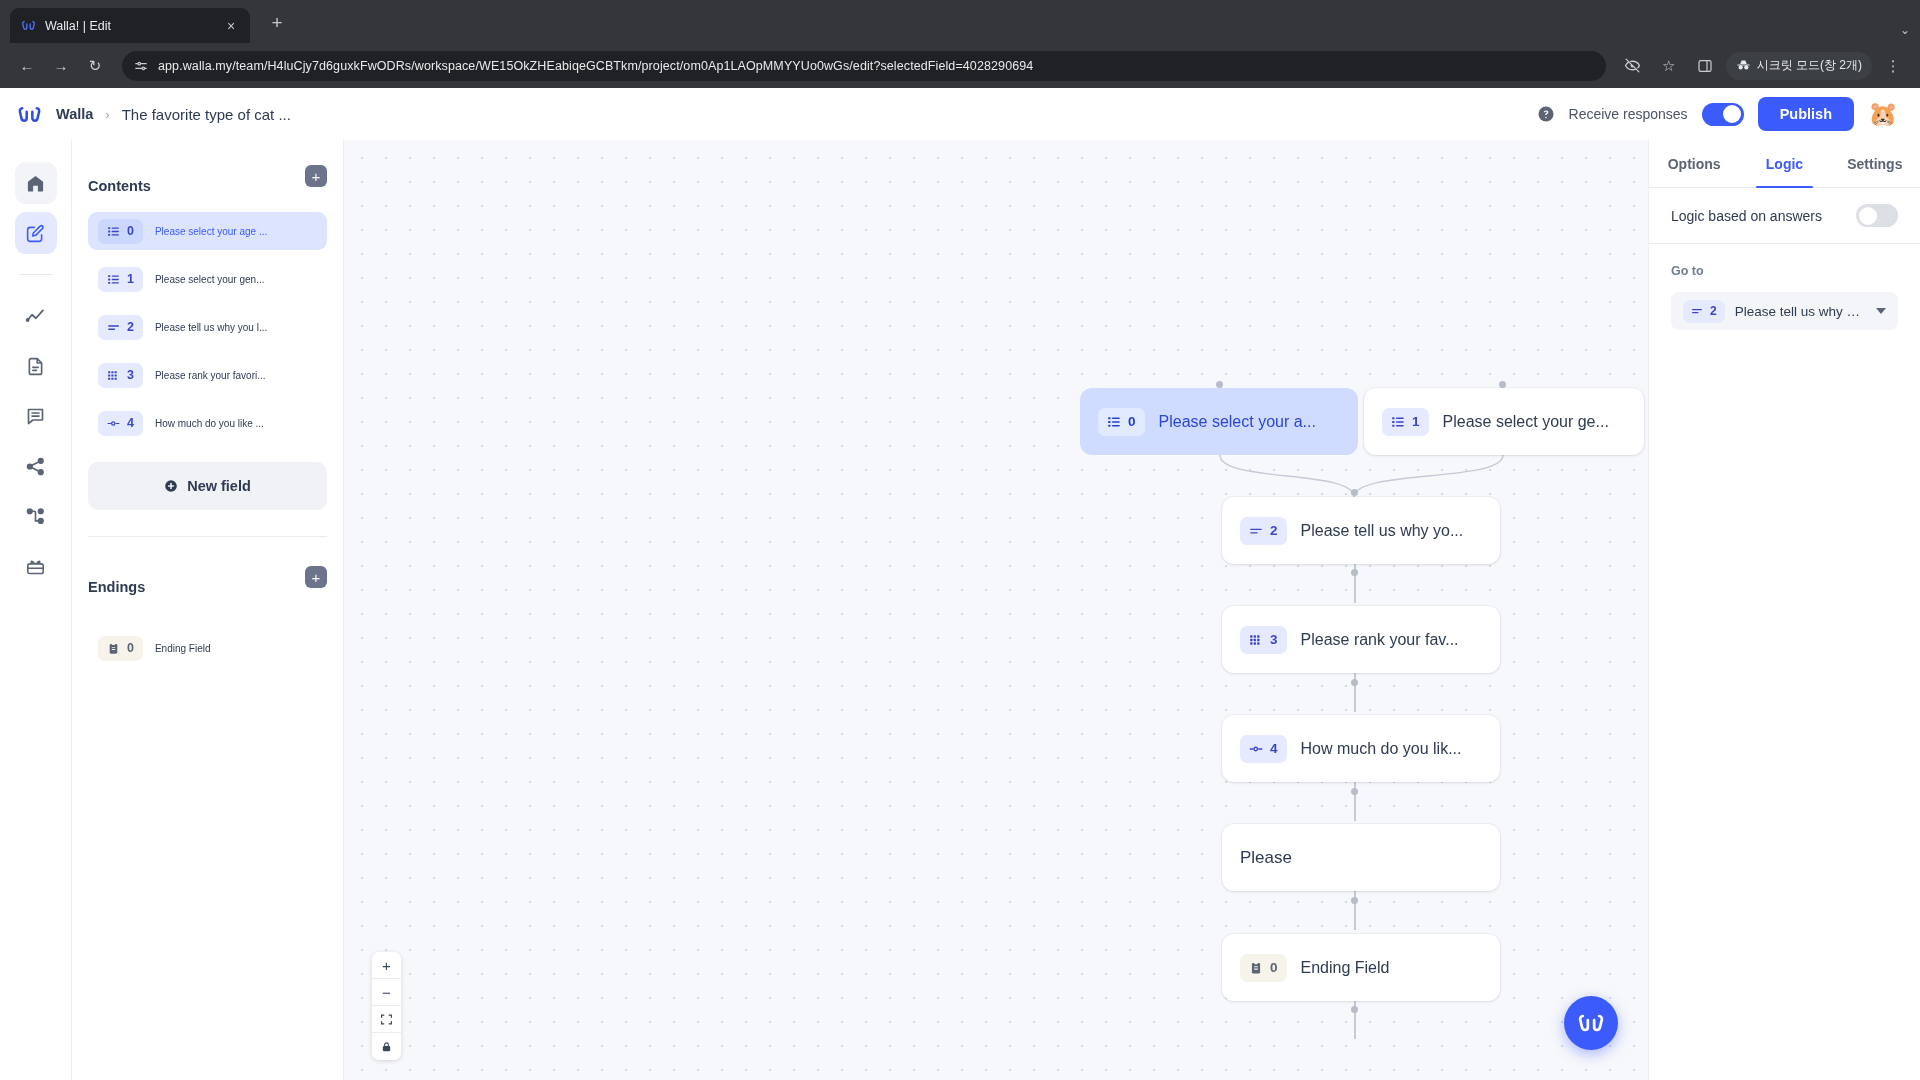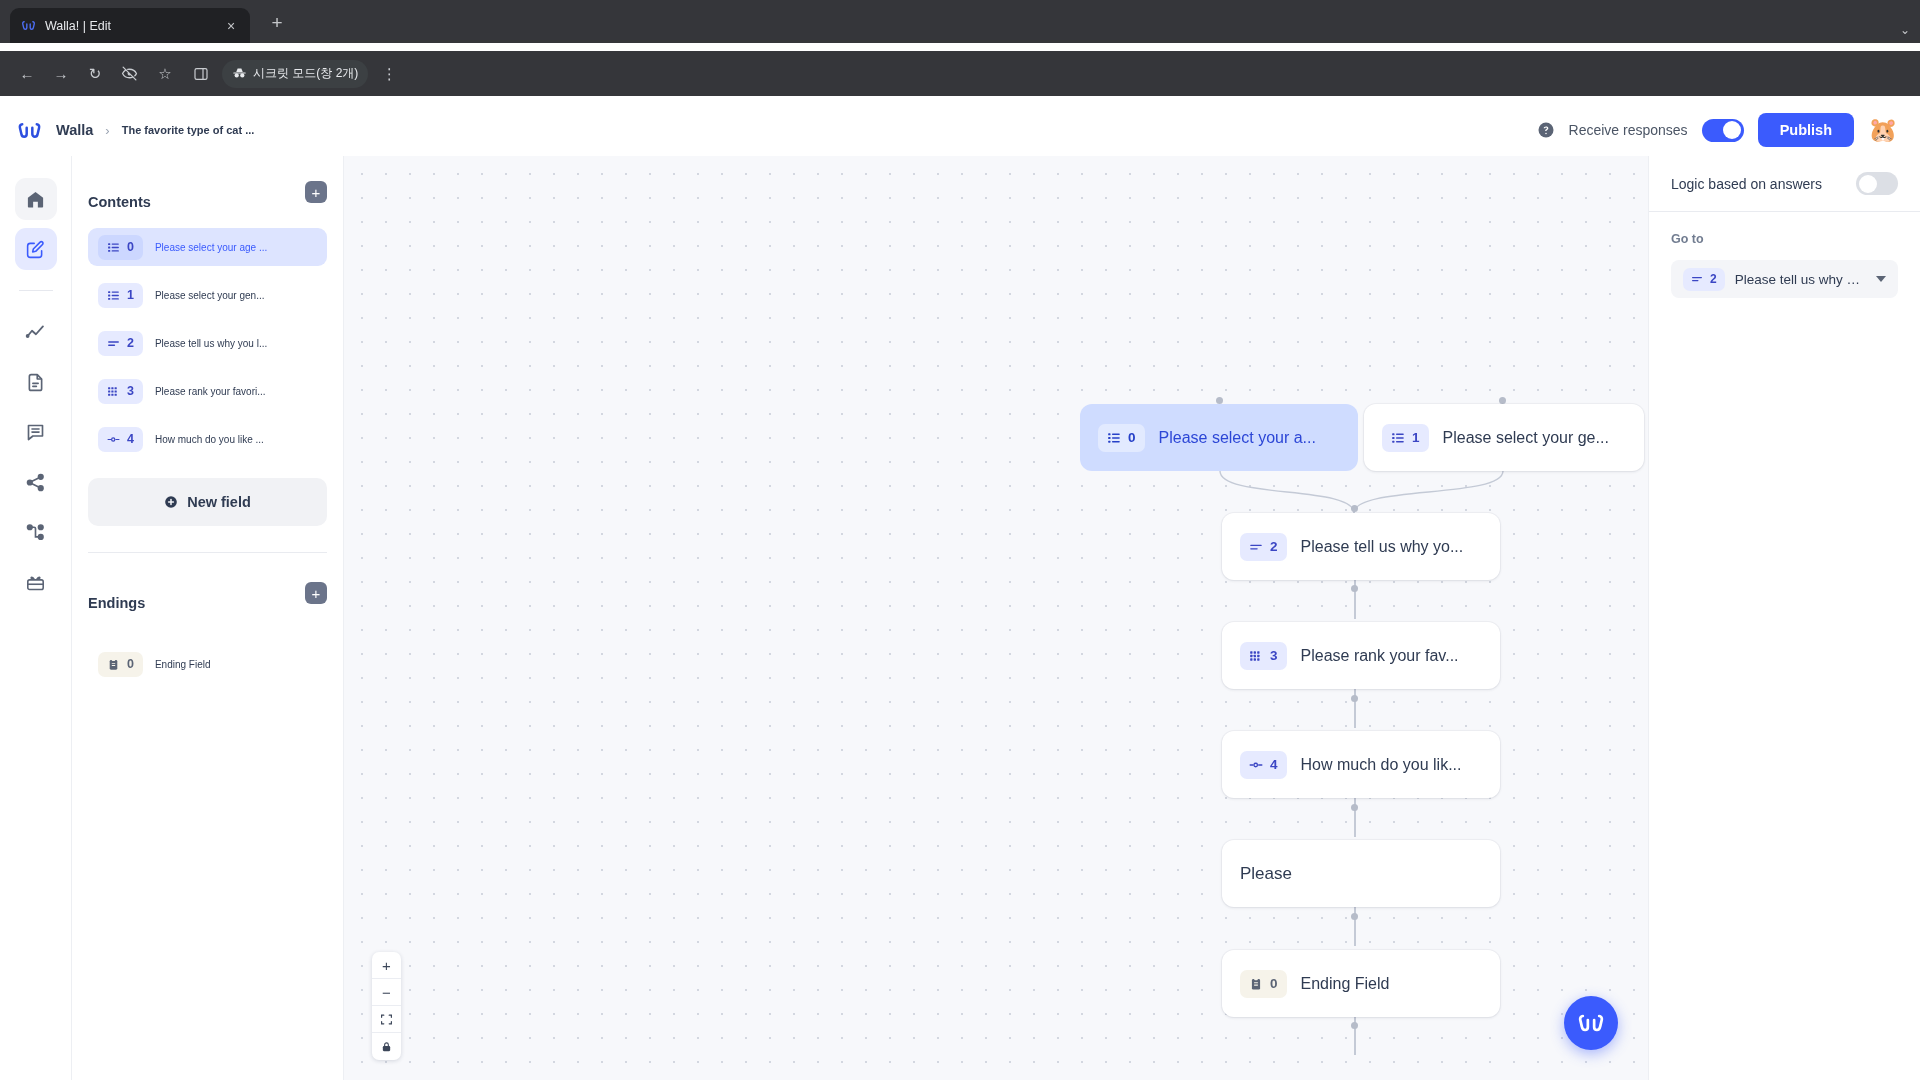--- a/index.html
+++ b/index.html
@@ -4,21 +4,21 @@
 <style>
   * { box-sizing: border-box; margin: 0; padding: 0; }
   html, body {
     width: 1920px; height: 1080px;
     font-family: "Liberation Sans", sans-serif;
     background: #ffffff;
     overflow: hidden;
   }
 
   
-  .browser { width: 1920px; height: 1080px; display: flex; flex-direction: column; gap: 8px; }
+  .browser { width: 1920px; height: 1080px; display: flex; flex-direction: column; }
 
   .tabstrip {
     height: 43px; background: #35363a; display: flex; align-items: flex-end;
     padding-left: 10px; position: relative; flex: 0 0 43px;
   }
   .tab {
     height: 35px; width: 240px; background: #202124; border-radius: 9px 9px 0 0;
     display: flex; align-items: center; padding: 0 10px; gap: 9px; position: relative;
   }
   .tab-favicon { width: 16px; height: 16px; display:flex; align-items:center; justify-content:center; }
@@ -55,21 +55,21 @@
   
   .app { flex: 1; display: flex; flex-direction: column; background: #fff; min-height: 0; }
 
   .appheader {
     height: 52px; flex: 0 0 52px; display: flex; align-items: center;
     padding: 0 22px 0 16px; background: #fff; gap: 0; justify-content: center;
   }
   .brandmark { width: 26px; height: 26px; display:flex; align-items:center; justify-content:center; margin-right: 14px;}
   .crumb { font-size: 14.5px; color: #2f3b52; font-weight: 600; }
   .crumb-sep { color: #9aa3b2; font-size: 13px; margin: 0 12px; }
-  .crumb-cur { font-size: 11px; color: #2f3b52; font-weight: 700; }
+  .crumb-cur { font-size: 15px; color: #2f3b52; font-weight: 400; }
   .appheader-right { margin-left: auto; display: flex; align-items: center; gap: 14px; }
   .help-icon { width: 18px; height: 18px; color: #5b6475; display:flex; }
   .recv-label { font-size: 14px; color: #4b5565; font-weight: 500; }
   .toggle {
     width: 42px; height: 23px; border-radius: 12px; background: #3b5bfd; position: relative;
   }
   .toggle .knob {
     position: absolute; top: 2.5px; right: 2.5px; width: 18px; height: 18px;
     border-radius: 50%; background: #fff;
   }
@@ -221,20 +221,31 @@
       <span class="tab-close">×</span>
     </div>
     <span class="newtab">+</span>
     <span class="tabstrip-right">⌄</span>
   </div>
 
   <div class="toolbar">
     <span class="tb-icon">←</span>
     <span class="tb-icon">→</span>
     <span class="tb-icon">↻</span>
+    <div class="omnibox">
+      <span>
+        <svg width="14" height="14" viewBox="0 0 24 24" fill="none" stroke="#c9ccd0" stroke-width="2" stroke-linecap="round">
+          <line x1="3" y1="8" x2="21" y2="8"></line>
+            <line x1="3" y1="16" x2="21" y2="16"></line>
+          <circle cx="9" cy="8" r="2.2" fill="#35363a"></circle>
+            <circle cx="16" cy="16" r="2.2" fill="#35363a"></circle>
+        </svg>
+      </span>
+      <span class="omnibox-url">app.walla.my/team/H4luCjy7d6guxkFwODRs/workspace/WE15OkZHEabiqeGCBTkm/project/om0Ap1LAOpMMYYUo0wGs/edit?selectedField=4028290694</span>
+    </div>
     <div class="tb-right">
       <span class="tb-icon">
         <svg width="17" height="17" viewBox="0 0 24 24" fill="none" stroke="#c9ccd0" stroke-width="1.8" stroke-linecap="round">
           <path d="M3 3l18 18M10.6 10.7a2 2 0 002.8 2.8"></path>
           <path d="M6.8 6.9C4.6 8.2 3 10.3 2.2 12c1.6 3.3 5.3 6 9.8 6 1.7 0 3.3-.4 4.7-1.1"></path>
           <path d="M19.5 15.3c1-.9 1.8-2 2.3-3.3-1.6-3.3-5.3-6-9.8-6-.9 0-1.8.1-2.6.3"></path>
         </svg>
       </span>
       <span class="tb-icon">☆</span>
       <span class="tb-icon">
@@ -605,20 +616,25 @@
         </div>
 
         <div class="fab">
           <svg width="28" height="28" viewBox="0 0 24 24">
               <path d="M5 6c-1.6 0-2.6 1.5-2.2 3.3l1.4 6C4.5 17 5.6 18 6.9 18c1.4 0 2.4-1.1 2.4-2.6V9.4M19 6c1.6 0 2.6 1.5 2.2 3.3l-1.4 6C19.5 17 18.4 18 17.1 18c-1.4 0-2.4-1.1-2.4-2.6V9.4" fill="none" stroke="#fff" stroke-width="2.3" stroke-linecap="round"></path>
             </svg>
         </div>
       </div>
 
       <div class="inspector">
+        <div class="tabs">
+          <div class="tab-item">Options</div>
+          <div class="tab-item active">Logic</div>
+          <div class="tab-item">Settings</div>
+        </div>
 
         <div class="insp-row">
           <span class="insp-row-label">Logic based on answers</span>
           <div class="toggle off">
               <div class="knob"></div>
             </div>
         </div>
 
         <div class="insp-section">
           <div class="insp-section-title">Go to</div>

